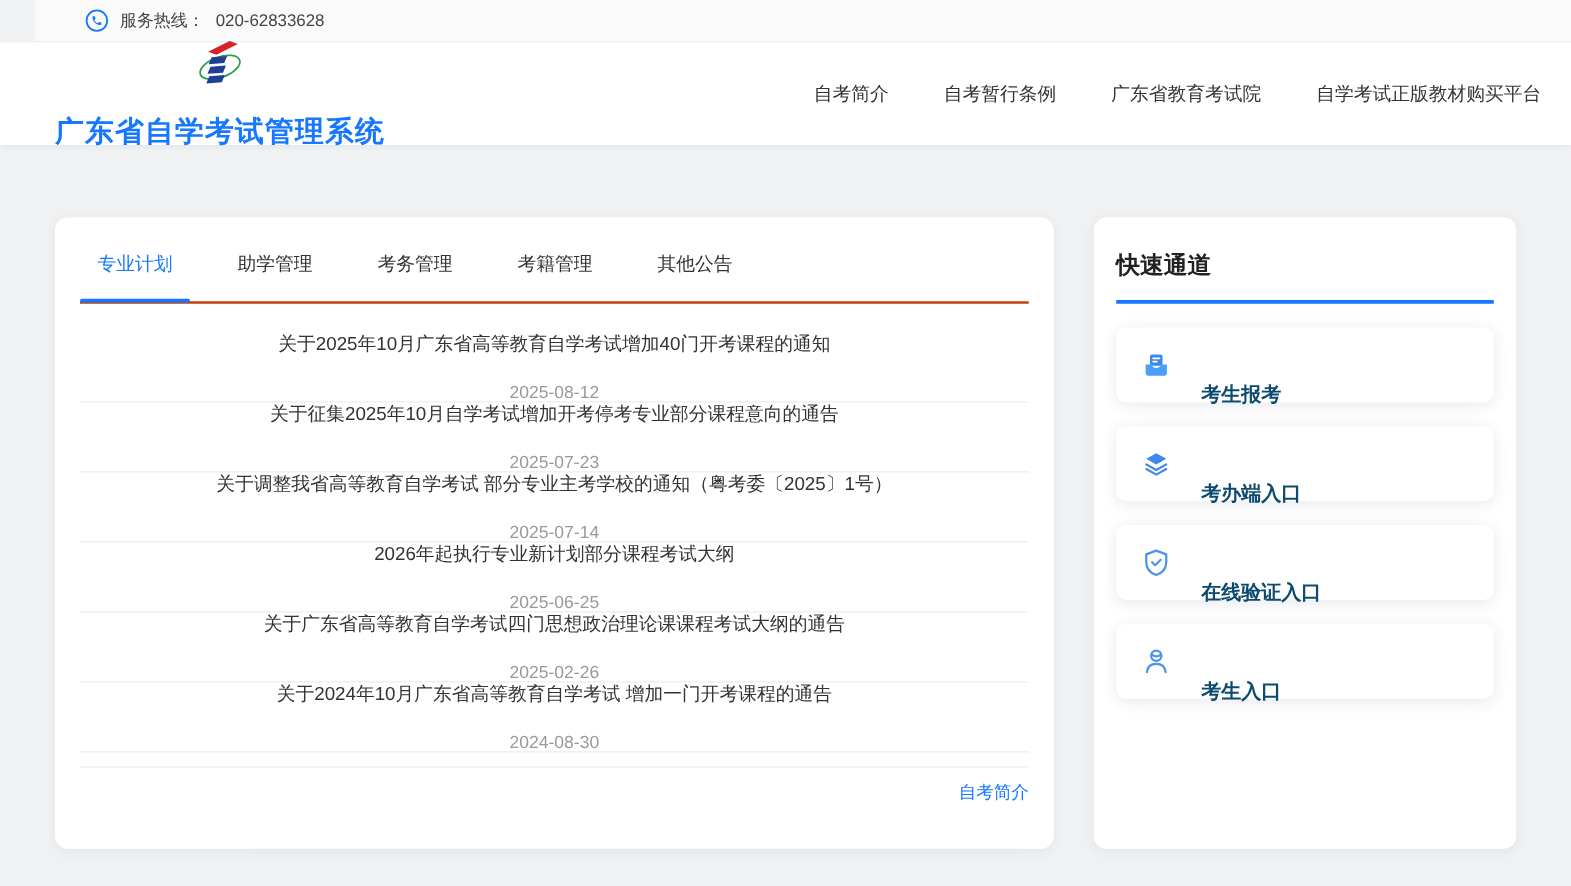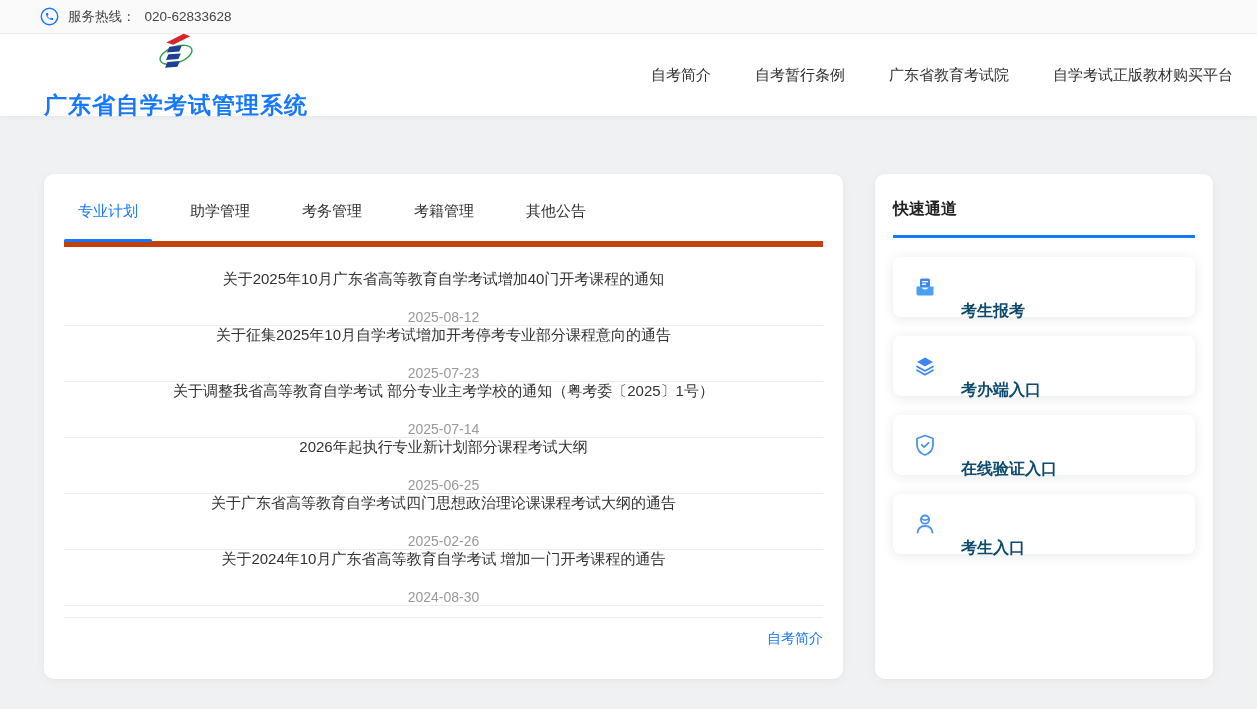--- a/index.html
+++ b/index.html
@@ -12,21 +12,21 @@
     --card-bg:#ffffff;
     --divider:#ededed;
   }
   *{box-sizing:border-box;margin:0;padding:0;}
   html,body{width:1257px;height:709px;overflow:hidden;
     font-family:"Liberation Sans","DejaVu Sans",sans-serif;background:var(--page-bg);}
   a{text-decoration:none;}
 
   
   .topbar{height:34px;background:#fafafa;border-bottom:1px solid #ebebeb;
-    display:flex;align-items:center;padding:0 40px;gap:9px;}
+    display:flex;align-items:center;padding:0 40px;gap:9px;margin-left:28px;}
   .topbar .hotline-text{font-size:13.5px;color:#444;}
   .topbar .hotline-num{font-size:13.5px;color:#444;text-align:center;}
 
   
   .siteheader{height:82px;background:#fff;display:flex;align-items:center;
     justify-content:space-between;padding:0 24px 0 44px;
     box-shadow:0 2px 4px rgba(0,0,0,0.04);position:relative;z-index:2;}
   .brand{display:flex;align-items:center;gap:14px;flex-direction:column;}
   .brand h1{font-size:23px;font-weight:bold;color:var(--accent);letter-spacing:1px;}
   .mainnav{display:flex;align-items:center;}
@@ -35,40 +35,40 @@
   
   .content{position:relative;height:592px;}
   .main-card{position:absolute;left:44px;top:58px;width:799px;height:505px;
     background:var(--card-bg);border-radius:10px;box-shadow:0 2px 10px rgba(0,0,0,0.05);
     padding:0 20px;}
   .side-card{position:absolute;left:875px;top:58px;width:338px;height:505px;
     background:var(--card-bg);border-radius:10px;box-shadow:0 2px 10px rgba(0,0,0,0.05);
     padding:0 18px;}
 
   
-  .tabs{display:flex;border-bottom:6px solid #c2410c;}
+  .tabs{display:flex;border-bottom:2px solid #c2410c;}
   .tab{padding:28px 14px 20px;font-size:15px;color:#333;position:relative;
     cursor:pointer;margin-right:24px;}
   .tab.active{color:var(--accent);}
   .tab.active::after{content:"";position:absolute;left:0;bottom:-1px;width:100%;
     height:3px;background:var(--accent);border-radius:2px;}
 
   
   .news-list{list-style:none;margin-top:23px;}
   .news-list li{height:56px;display:flex;align-items:center;
     justify-content:space-between;border-bottom:1px solid var(--divider);flex-direction:column;}
   .news-list li a{color:var(--text-dark);font-size:15px;white-space:nowrap;
     overflow:hidden;text-overflow:ellipsis;max-width:640px;cursor:pointer;}
   .news-list .date{color:var(--text-gray);font-size:14px;flex-shrink:0;}
   .list-end{height:12px;border-bottom:1px solid var(--divider);}
   .more-row{text-align:right;padding:11px 0;}
   .more-row a{color:var(--accent);font-size:14px;cursor:pointer;}
 
   
-  .side-title{font-size:16px;font-weight:bold;color:#222;margin-top:25px;}
+  .side-title{font-size:19px;font-weight:bold;color:#222;margin-top:25px;}
   .side-underline{height:3px;background:var(--accent);margin-top:15px;}
   .quick-item{height:60px;margin-top:19px;background:#fff;border-radius:8px;
     box-shadow:0 2px 12px rgba(16,40,80,0.10);display:flex;align-items:center;
     padding:0 20px;cursor:pointer;}
   .quick-item .q-icon{width:24px;height:24px;margin-right:24px;display:flex;
     align-items:center;justify-content:center;flex-shrink:0;}
   .quick-item .q-label{font-size:16px;font-weight:bold;color:#0c4a6e;margin-top:48px;}
 </style>
 </head>
 <body>

